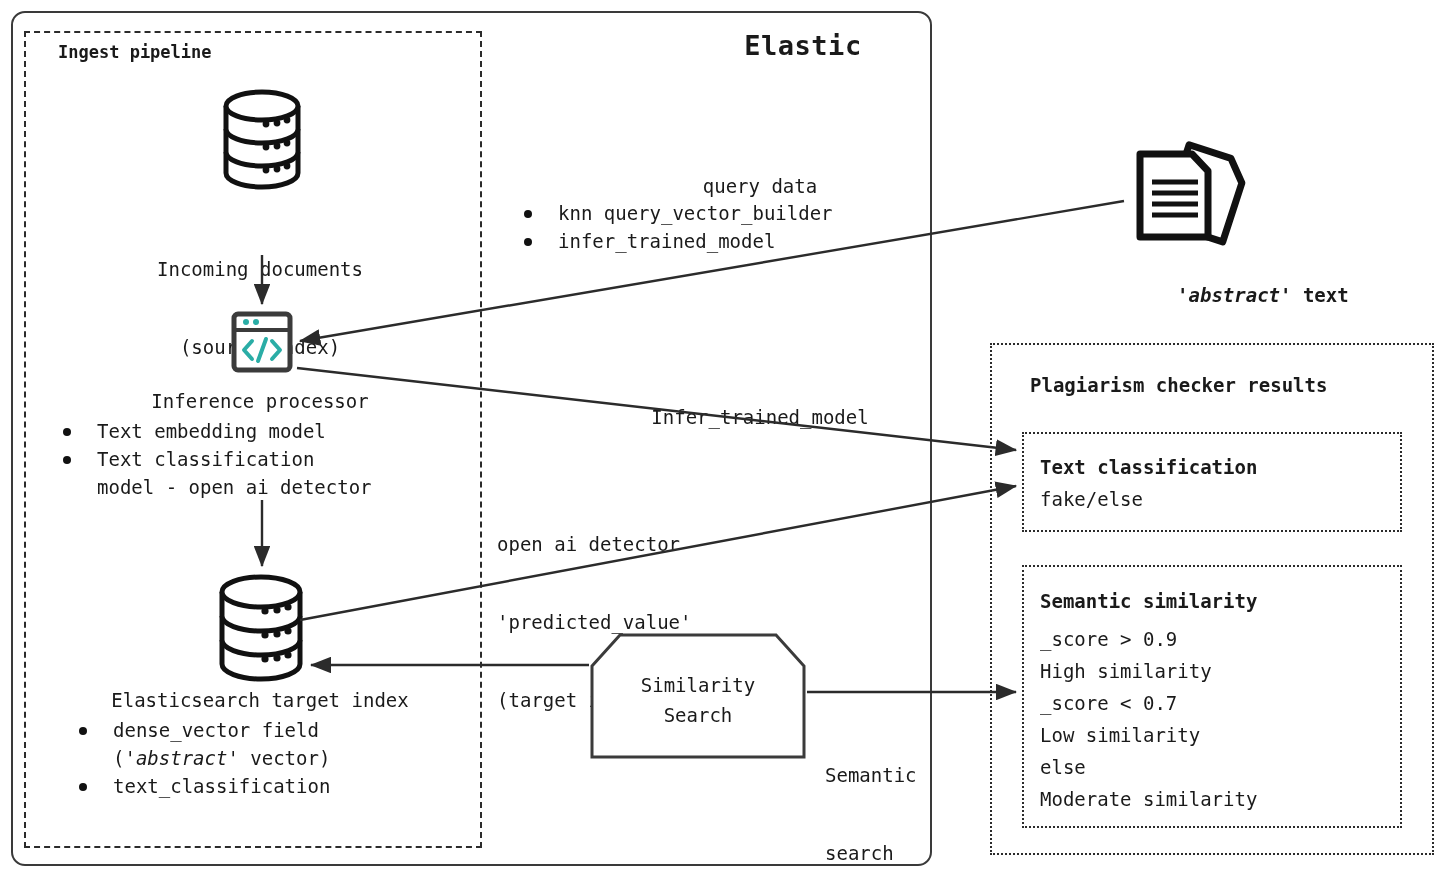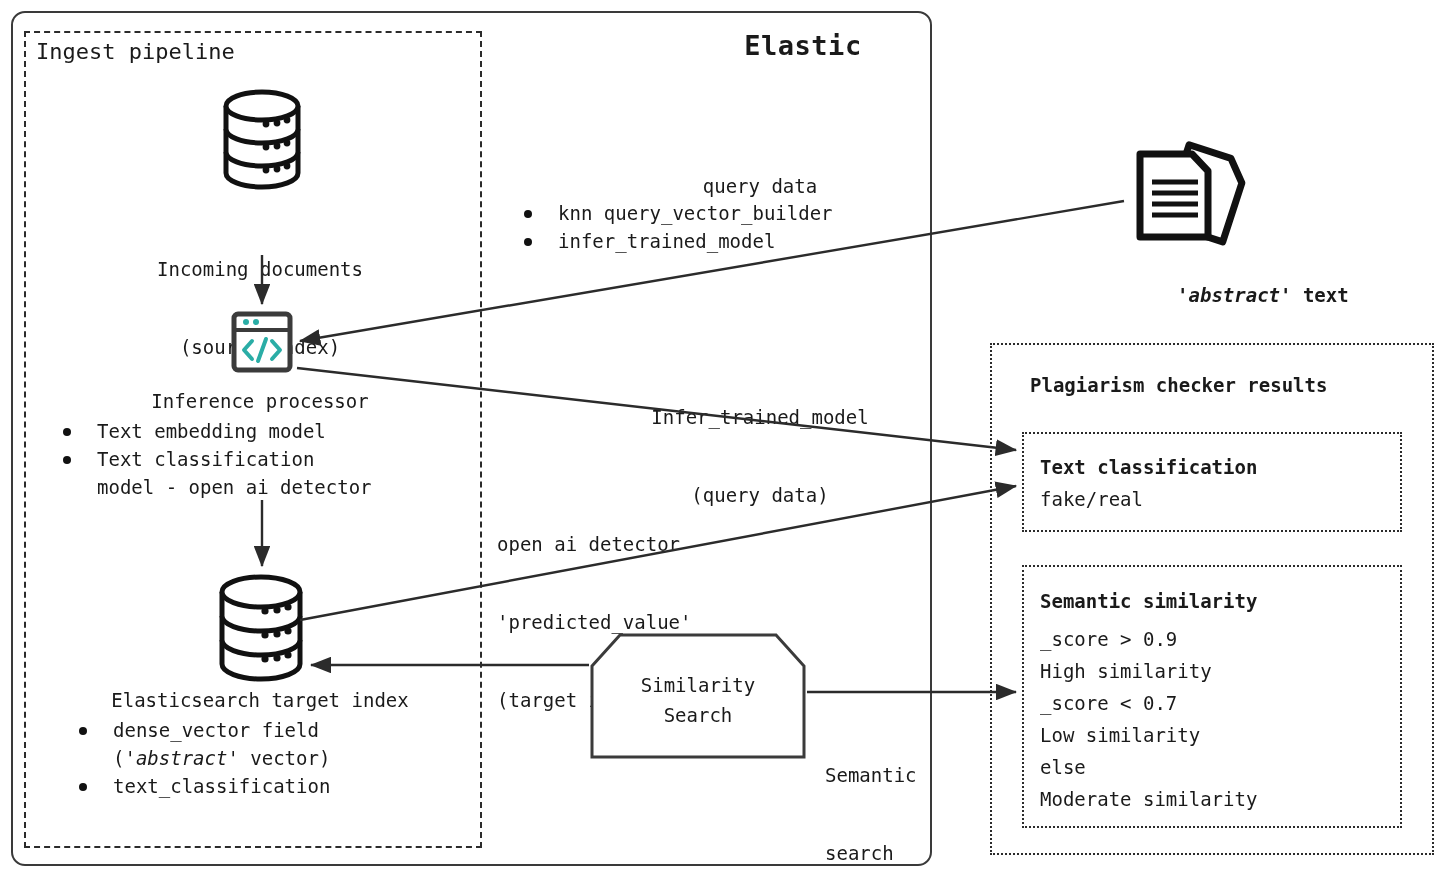--- a/index.html
+++ b/index.html
@@ -39,22 +39,23 @@
     letter-spacing: 0.5px;
   }
   #ingest-box {
     left: 24px; top: 31px;
     width: 458px; height: 817px;
     border: 2px dashed #2b2b2b;
     box-sizing: border-box;
     background: transparent;
   }
   #ingest-label {
-    left: 36px; top: 39px;
-    font-size: 22px;
+    left: 58px; top: 39px;
+    font-size: 17px;
+    font-weight: bold;
   }
   #results-panel {
     left: 990px; top: 343px;
     width: 444px; height: 512px;
     border: 2px dotted #2b2b2b;
     box-sizing: border-box;
     background: #fff;
   }
   #results-title {
     left: 1030px; top: 374px;
@@ -234,21 +235,20 @@
   </ul>
 
   <div class="abs txt txt-c" id="query-data-title">query data</div>
   <ul class="abs bullets" id="query-data-list">
     <li>knn query_vector_builder</li>
     <li>infer_trained_model</li>
   </ul>
 
   <div class="abs txt txt-c" id="infer-label">
     <div>Infer_trained_model</div>
-    <div>(query data)</div>
   </div>
 
   <div class="abs txt" id="openai-label">
     <div>open ai detector</div>
     <div>'predicted_value'</div>
     <div>(target index)</div>
   </div>
 
   <div class="abs txt" id="semantic-label">
     <div>Semantic</div>
@@ -283,21 +283,21 @@
   </div>
   <div class="abs txt" id="abstract-caption">
     <span class="ital">'abstract'</span><span> text</span>
   </div>
 
   <div class="abs" id="results-panel"></div>
   <div class="abs" id="results-title">Plagiarism checker results</div>
 
   <div class="abs result-card" id="card-classification"></div>
   <div class="abs card-head" id="cls-head">Text classification</div>
-  <div class="abs card-line" id="cls-line">fake/real</div>
+  <div class="abs card-line" id="cls-line">fake/else</div>
 
   <div class="abs result-card" id="card-similarity"></div>
   <div class="abs card-head" id="sim-head">Semantic similarity</div>
   <div class="abs" id="sim-lines">
     <div>_score &gt; 0.9</div>
     <div>High similarity</div>
     <div>_score &lt; 0.7</div>
     <div>Low similarity</div>
     <div>else</div>
     <div>Moderate similarity</div>

